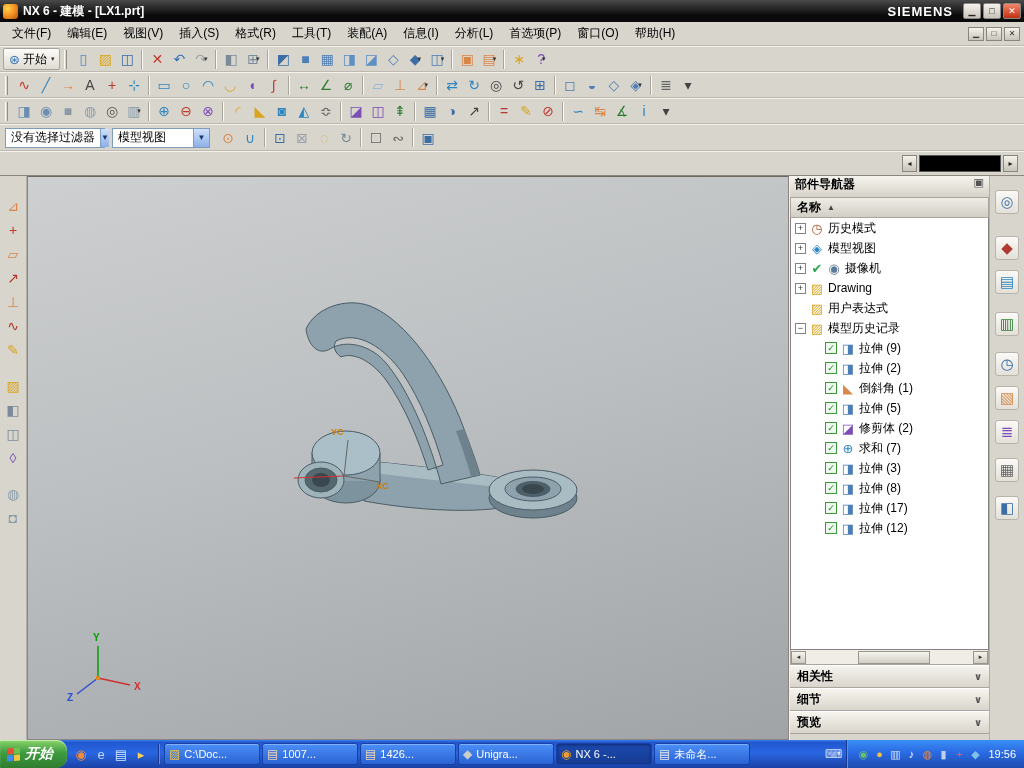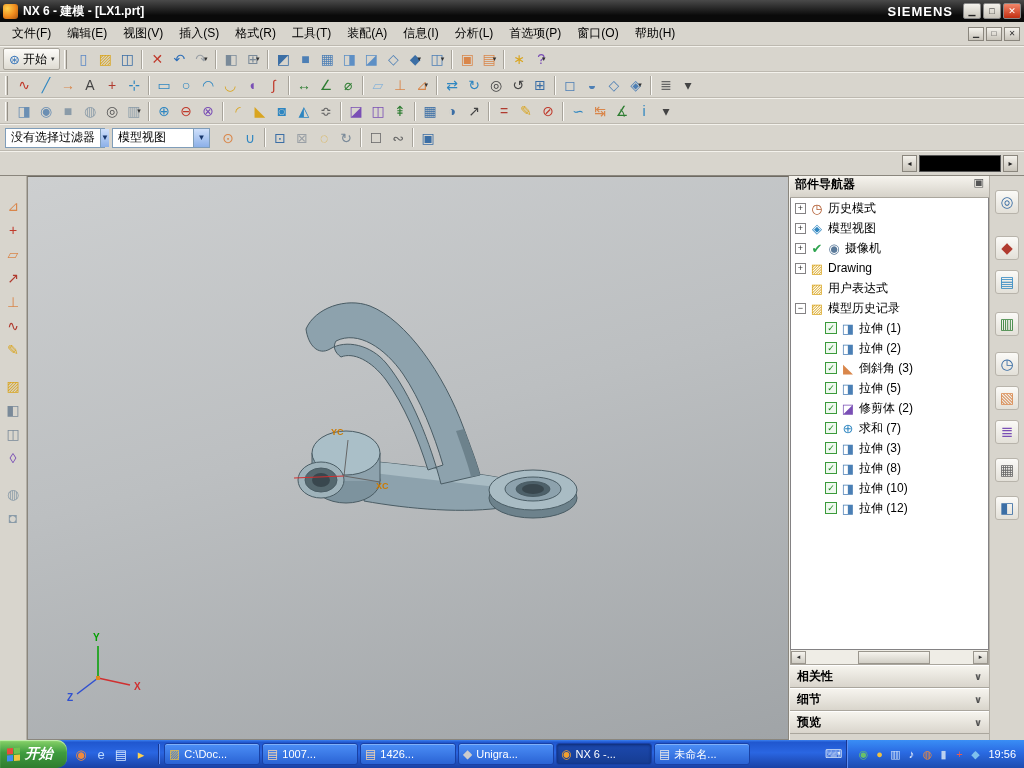--- a/index.html
+++ b/index.html
@@ -600,20 +600,24 @@
         </g>
       </svg>
     </div>
 
     <div id="navigator">
       <div id="navTitle">
         <span>部件导航器</span>
         <span class="spacer"></span>
         <span class="pin">▣</span>
       </div>
+      <div id="navHeader">
+        <span>名称</span>
+        <span class="sort">▲</span>
+      </div>
       <div id="navTree">
           <div class="trow" style="padding-left: 4px;">
             <span class="expander">+</span>
             <span class="ticon16" style="color: rgb(176, 90, 46);">◷</span>
             <span class="tlabel">历史模式</span>
           </div>
           <div class="trow" style="padding-left: 4px;">
             <span class="expander">+</span>
             <span class="ticon16" style="color: rgb(46, 134, 193);">◈</span>
             <span class="tlabel">模型视图</span>
@@ -636,33 +640,33 @@
           </div>
           <div class="trow" style="padding-left: 4px;">
             <span class="expander">−</span>
             <span class="ticon16" style="color: rgb(217, 165, 32);">▨</span>
             <span class="tlabel">模型历史记录</span>
           </div>
           <div class="trow" style="padding-left: 20px;">
             <span class="expander none"></span>
             <span class="checkbox">✓</span>
             <span class="ticon16" style="color: rgb(74, 127, 181);">◨</span>
-            <span class="tlabel">拉伸 (1)</span>
+            <span class="tlabel">拉伸 (9)</span>
           </div>
           <div class="trow" style="padding-left: 20px;">
             <span class="expander none"></span>
             <span class="checkbox">✓</span>
             <span class="ticon16" style="color: rgb(74, 127, 181);">◨</span>
             <span class="tlabel">拉伸 (2)</span>
           </div>
           <div class="trow" style="padding-left: 20px;">
             <span class="expander none"></span>
             <span class="checkbox">✓</span>
             <span class="ticon16" style="color: rgb(217, 134, 74);">◣</span>
-            <span class="tlabel">倒斜角 (3)</span>
+            <span class="tlabel">倒斜角 (1)</span>
           </div>
           <div class="trow" style="padding-left: 20px;">
             <span class="expander none"></span>
             <span class="checkbox">✓</span>
             <span class="ticon16" style="color: rgb(74, 127, 181);">◨</span>
             <span class="tlabel">拉伸 (5)</span>
           </div>
           <div class="trow" style="padding-left: 20px;">
             <span class="expander none"></span>
             <span class="checkbox">✓</span>
@@ -684,21 +688,21 @@
           <div class="trow" style="padding-left: 20px;">
             <span class="expander none"></span>
             <span class="checkbox">✓</span>
             <span class="ticon16" style="color: rgb(74, 127, 181);">◨</span>
             <span class="tlabel">拉伸 (8)</span>
           </div>
           <div class="trow" style="padding-left: 20px;">
             <span class="expander none"></span>
             <span class="checkbox">✓</span>
             <span class="ticon16" style="color: rgb(74, 127, 181);">◨</span>
-            <span class="tlabel">拉伸 (10)</span>
+            <span class="tlabel">拉伸 (17)</span>
           </div>
           <div class="trow" style="padding-left: 20px;">
             <span class="expander none"></span>
             <span class="checkbox">✓</span>
             <span class="ticon16" style="color: rgb(74, 127, 181);">◨</span>
             <span class="tlabel">拉伸 (12)</span>
           </div>
         </div>
       <div id="navHScroll">
         <span class="sbtn">◂</span>

